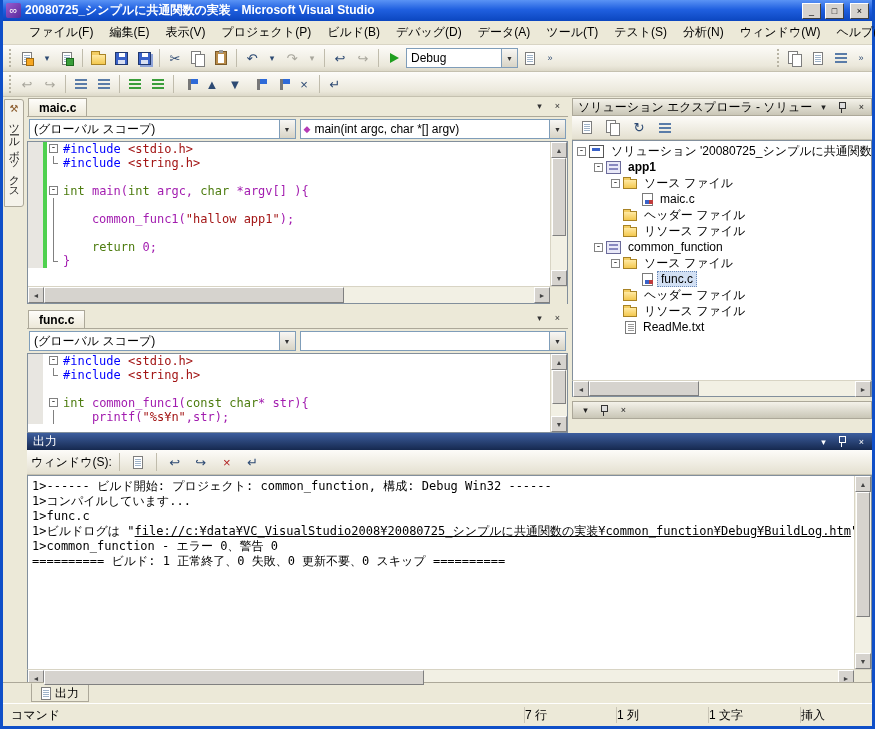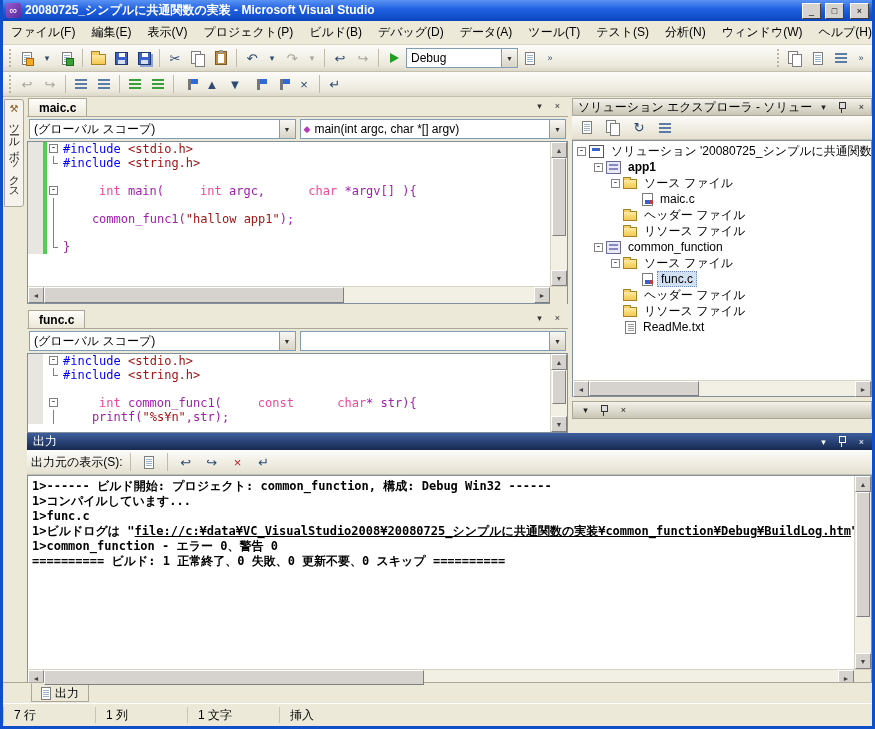--- a/index.html
+++ b/index.html
@@ -13,21 +13,21 @@
                background:linear-gradient(180deg,#5a93f5 0%,#2060e0 45%,#0b46bf 100%); color:#fff; }
   .title-icon { width:15px; height:15px; background:linear-gradient(135deg,#9a5cd0,#5a2a9a); color:#fff;
                 font-size:11px; line-height:14px; text-align:center; border-radius:2px; flex:none; }
   .title-text { font-weight:bold; font-size:12px; flex:1; white-space:nowrap; overflow:hidden; }
   .win-btn { width:19px; height:16px; flex:none; background:#d6d3ce; color:#000; font-size:9px;
              display:flex; align-items:center; justify-content:center;
              border:1px solid #fff; border-right-color:#404040; border-bottom-color:#404040; }
   .win-btn.close { margin-left:2px; }
 
   
-  .menu-bar { height:24px; flex:none; display:flex; align-items:center; padding-left:0;
+  .menu-bar { height:24px; flex:none; display:flex; align-items:center; padding-left:18px;
               background:#ece9d8; border-bottom:1px solid #d8d4c4; }
   .menu-item { padding:3px 8px; white-space:nowrap; }
 
   
   .toolbar { flex:none; display:flex; align-items:center; gap:1px; padding:1px 3px;
              background:linear-gradient(180deg,#fdfcf9 0%,#ebe8db 80%,#dcd8c8 100%);
              border-bottom:1px solid #c5c1b0; }
   .toolbar.row1 { height:27px; }
   .toolbar.row2 { height:25px; }
   .grip { width:5px; height:18px; flex:none; margin:0 2px;
@@ -110,21 +110,21 @@
   .ind-m { width:15px; flex:none; background:#e8e6e1; }
   .chg { width:4px; flex:none; }
   .chg.changed { background:#4fd14f; }
   .outline-m { width:13px; flex:none; position:relative; }
   .outline-m.ovline { background:linear-gradient(#808080,#808080) no-repeat 6px 0/1px 100%; }
   .outline-m.olend { background:linear-gradient(#808080,#808080) no-repeat 6px 0/1px 8px,
                      linear-gradient(#808080,#808080) no-repeat 6px 7px/5px 1px; }
   .obox { display:block; width:9px; height:9px; margin:2px auto 0; border:1px solid #808080; background:#fff;
           font-size:9px; line-height:7px; text-align:center; color:#000; font-family:"Liberation Mono",monospace; }
   .code-text { padding-left:3px; }
-  .tk-kw { color:#ec4899;margin-left:36px; } .tk-pp { color:#0000ff; } .tk-str { color:#a31515; } .tk-pl { color:#a21caf; }
+  .tk-kw { color:#4d7c0f; } .tk-pp { color:#0000ff; } .tk-str { color:#a31515; } .tk-pl { color:#a21caf; }
 
   
   .vsb { width:17px; flex:none; background:#f2f0e4; display:flex; flex-direction:column; border-left:1px solid #d8d4c4; }
   .hsb { height:17px; flex:none; background:#f2f0e4; display:flex; border-top:1px solid #d8d4c4; }
   .sb-btn { width:16px; height:16px; flex:none; background:#d6d3ce; color:#444; font-size:7px;
             display:flex; align-items:center; justify-content:center;
             border:1px solid #fff; border-right-color:#808080; border-bottom-color:#808080; }
   .sb-trk { flex:1; position:relative; }
   .sb-th { position:absolute; background:#d6d3ce; border:1px solid #fff; border-right-color:#808080; border-bottom-color:#808080; }
   .sb-corner { width:17px; height:17px; flex:none; background:#ece9d8; }
@@ -164,31 +164,31 @@
   .out-title { height:17px; flex:none; display:flex; align-items:center; gap:4px; padding:0 3px 0 6px;
                background:linear-gradient(180deg,#3d5e9e,#16294f); color:#fff; }
   .out-title .pt-text { flex:1; }
   .out-title .pbtn { width:15px; height:13px; display:flex; align-items:center; justify-content:center; font-size:9px; color:#fff; }
   .out-title .pin-shape::before { border-color:#fff; background:transparent; }
   .out-title .pin-shape::after { background:#fff; }
   .out-toolbar { height:25px; flex:none; display:flex; align-items:center; gap:4px; padding:1px 4px;
                  background:linear-gradient(180deg,#fdfcf9,#e4e0d0); border-bottom:1px solid #c5c1b0; }
   .out-body { flex:1; display:flex; min-height:0; border:1px solid #828f9c; border-bottom:none; background:#fff; }
   .out-text { flex:1; overflow:hidden; padding:3px 4px; font-family:"DejaVu Sans Mono","Liberation Mono",monospace; font-size:12px; }
-  .out-line { height:15px; line-height:15px; white-space:pre;font-weight:bold; }
+  .out-line { height:15px; line-height:15px; white-space:pre; }
   .out-link { text-decoration:underline; }
 
   
   .bottom-tabbar { height:21px; flex:none; display:flex; align-items:flex-start; padding-left:28px;
                    background:#ece9d8; border-top:1px solid #aca899; }
   .btab { height:19px; display:flex; align-items:center; gap:4px; padding:1px 9px 0;
           background:#ece9d8; border:1px solid #aca899; border-top:1px solid #ece9d8; }
   .status-bar { height:23px; flex:none; display:flex; align-items:center; background:#ece9d8; border-top:1px solid #fff; }
   .st-left { flex:1; padding-left:8px; }
-  .st-cell { width:92px; flex:none; padding-left:10px; border-left:1px solid #c9c5b6; height:16px; line-height:16px; }
+  .st-cell { width:92px; flex:none; border-left:1px solid #c9c5b6; height:16px; line-height:16px; }
   .st-cell.mode { width:72px; }
 </style>
 </head>
 <body>
 
 <div class="window">
 
   <div class="title-bar">
     <span class="title-icon">∞</span>
     <span class="title-text">20080725_シンプルに共通関数の実装 - Microsoft Visual Studio</span>
@@ -344,20 +344,21 @@
             <div class="code-frame">
               <div class="code-wrap">
                 <div class="code-lines">
                     <div class="code-line"><span class="ind-m"></span><span class="chg changed"></span><span class="outline-m"><span class="obox">-</span></span><span class="code-text"><span class="tk-pp">#include </span><span class="tk-str">&lt;stdio.h&gt;</span></span></div>
                     <div class="code-line"><span class="ind-m"></span><span class="chg changed"></span><span class="outline-m olend"></span><span class="code-text"><span class="tk-pp">#include </span><span class="tk-str">&lt;string.h&gt;</span></span></div>
                     <div class="code-line"><span class="ind-m"></span><span class="chg changed"></span><span class="outline-m"></span><span class="code-text"></span></div>
                     <div class="code-line"><span class="ind-m"></span><span class="chg changed"></span><span class="outline-m"><span class="obox">-</span></span><span class="code-text"><span class="tk-kw">int</span><span class="tk-pl"> main(</span><span class="tk-kw">int</span><span class="tk-pl"> argc, </span><span class="tk-kw">char</span><span class="tk-pl"> *argv[] ){</span></span></div>
                     <div class="code-line"><span class="ind-m"></span><span class="chg changed"></span><span class="outline-m ovline"></span><span class="code-text"></span></div>
                     <div class="code-line"><span class="ind-m"></span><span class="chg changed"></span><span class="outline-m ovline"></span><span class="code-text"><span class="tk-pl">    common_func1(</span><span class="tk-str">"hallow app1"</span><span class="tk-pl">);</span></span></div>
                     <div class="code-line"><span class="ind-m"></span><span class="chg changed"></span><span class="outline-m ovline"></span><span class="code-text"></span></div>
+                    <div class="code-line"><span class="ind-m"></span><span class="chg changed"></span><span class="outline-m ovline"></span><span class="code-text"><span class="tk-pl">    </span><span class="tk-kw">return</span><span class="tk-pl"> 0;</span></span></div>
                     <div class="code-line"><span class="ind-m"></span><span class="chg changed"></span><span class="outline-m olend"></span><span class="code-text"><span class="tk-pl">}</span></span></div>
                   </div>
                 <div class="vsb">
                   <span class="sb-btn">▲</span>
                   <span class="sb-trk">
                       <span class="sb-th" style="left:1px;right:1px;top:0;height:78px"></span>
                     </span>
                   <span class="sb-btn">▼</span>
                 </div>
               </div>
@@ -520,21 +521,21 @@
       <div class="output-panel">
         <div class="out-title">
           <span class="pt-text">出力</span>
           <span class="pbtn">▾</span>
           <span class="pbtn">
               <span class="pin-shape"></span>
             </span>
           <span class="pbtn">×</span>
         </div>
         <div class="out-toolbar">
-          <span>出力元の表示(S):</span>
+          <span>ウィンドウ(S):</span>
           <span class="tsep"></span>
           <span class="tbtn">
               <span class="ic-page"></span>
             </span>
           <span class="tsep"></span>
           <span class="tbtn">↩</span>
           <span class="tbtn">↪</span>
           <span class="tbtn" style="color:#b22222">×</span>
           <span class="tbtn">↵</span>
         </div>
@@ -568,18 +569,19 @@
   </div>
 
   <div class="bottom-tabbar">
     <span class="btab">
       <span class="ic-page"></span>
       <span>出力</span>
     </span>
   </div>
 
   <div class="status-bar">
+    <span class="st-left">コマンド</span>
     <span class="st-cell">7 行</span>
     <span class="st-cell">1 列</span>
     <span class="st-cell">1 文字</span>
     <span class="st-cell mode">挿入</span>
   </div>
 </div>
 
 </body></html>

